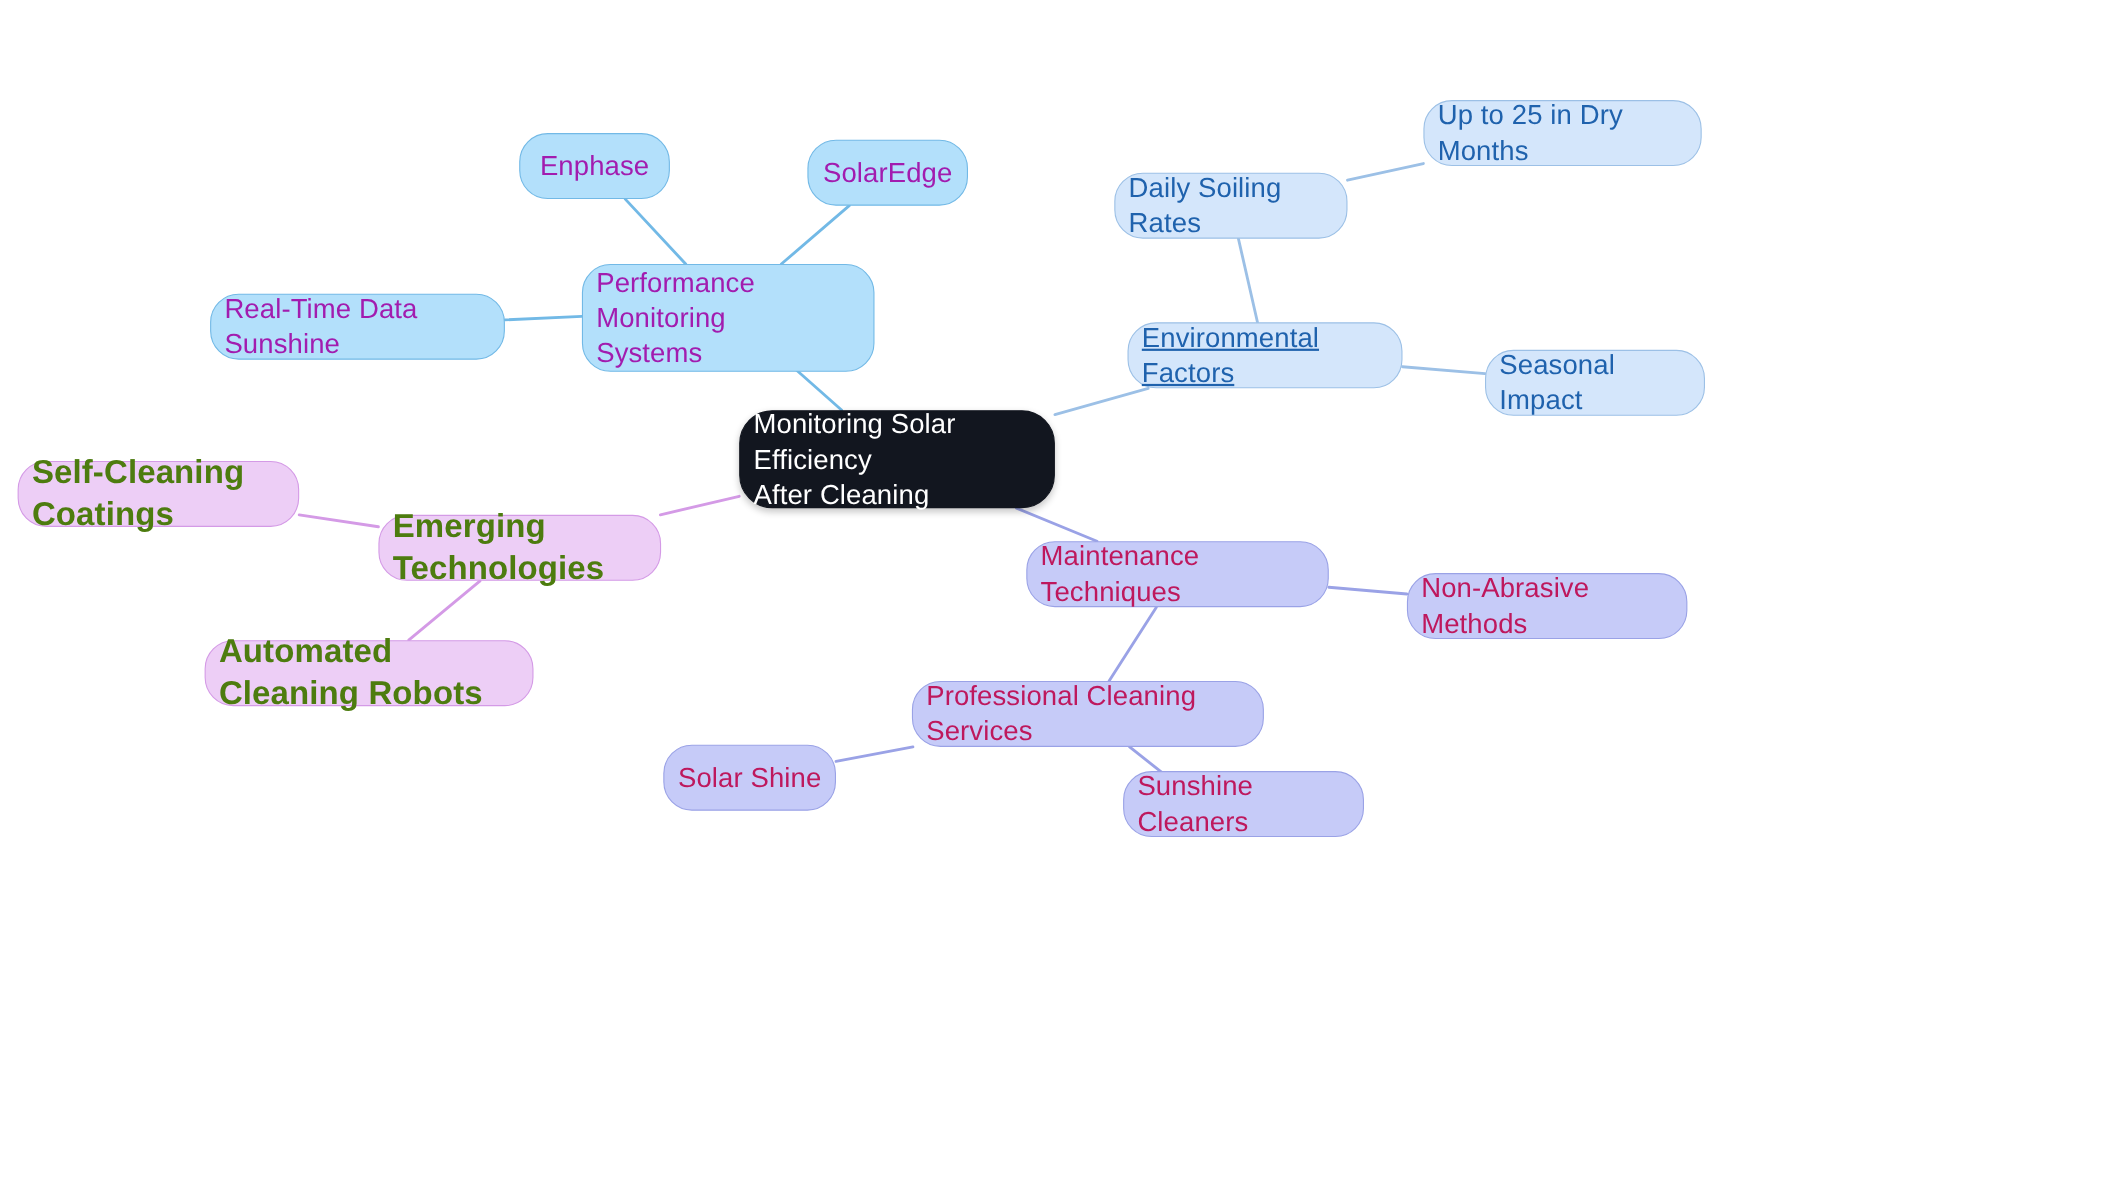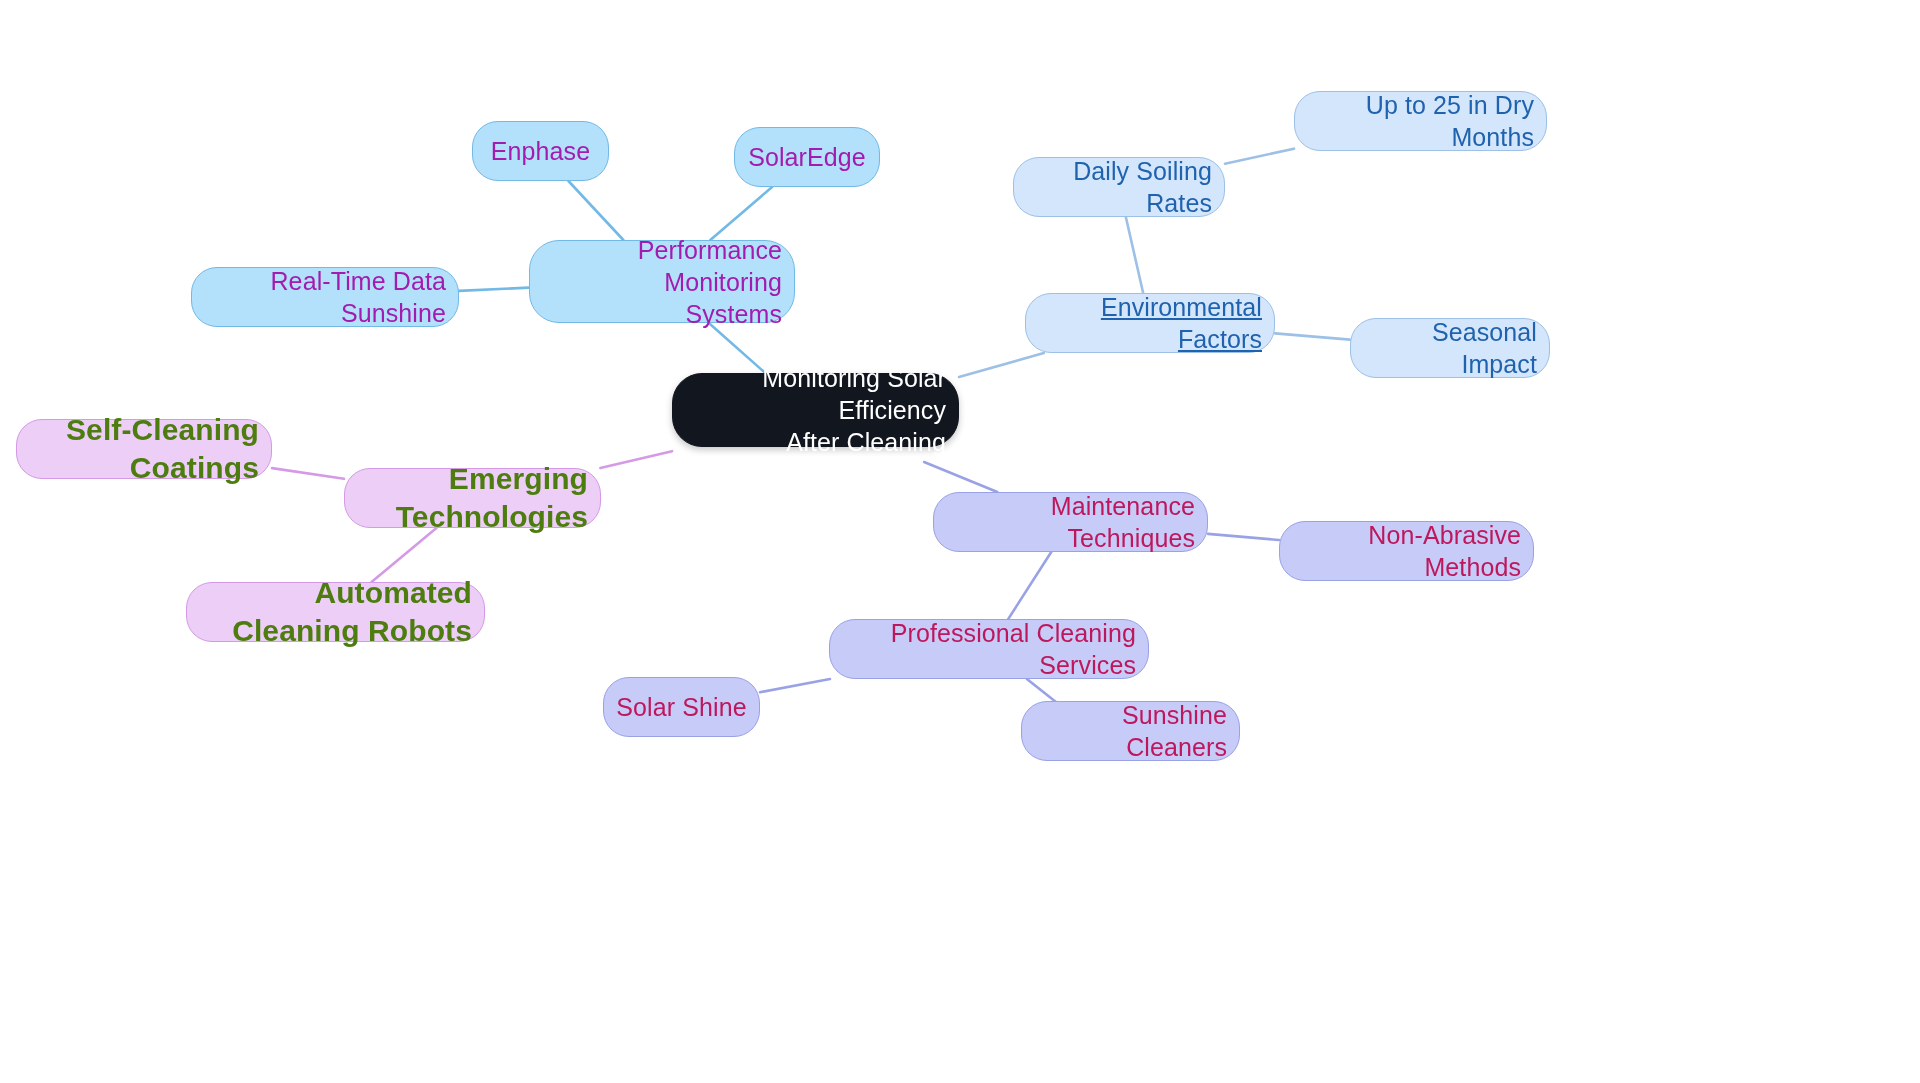--- a/index.html
+++ b/index.html
@@ -27,21 +27,21 @@
     width: 1920px;
     height: 1083px;
     pointer-events: none;
   }
   .node {
     position: absolute;
     box-sizing: border-box;
     display: flex;
     align-items: center;
     justify-content: center;
-    text-align: right;
+    text-align: left;
     border-radius: 26px;
     border-style: solid;
     border-width: 1.5px;
     line-height: 1.28;
     white-space: pre-line;
     letter-spacing: 0.1px;
     padding: 6px 12px;
   }
   .node-root {
     background: #12161f;
@@ -93,23 +93,23 @@
       <line x1="672" y1="451.17857142857144" x2="600.3260869565217" y2="468" stroke="#d49ae6" stroke-width="2.6" stroke-linecap="round"></line>
       <line x1="344" y1="478.8325722983257" x2="272" y2="468.0928462709285" stroke="#d49ae6" stroke-width="2.6" stroke-linecap="round"></line>
       <line x1="436.4473684210526" y1="528" x2="371.5526315789474" y2="582" stroke="#d49ae6" stroke-width="2.6" stroke-linecap="round"></line>
       <line x1="924.0885167464115" y1="462" x2="997.2942583732057" y2="492" stroke="#9aa2e6" stroke-width="2.6" stroke-linecap="round"></line>
       <line x1="1208" y1="533.8675595238095" x2="1279" y2="539.9955357142857" stroke="#9aa2e6" stroke-width="2.6" stroke-linecap="round"></line>
       <line x1="1051.248031496063" y1="552" x2="1008.251968503937" y2="619" stroke="#9aa2e6" stroke-width="2.6" stroke-linecap="round"></line>
       <line x1="829.948275862069" y1="679" x2="760" y2="692.1934959349594" stroke="#9aa2e6" stroke-width="2.6" stroke-linecap="round"></line>
       <line x1="1026.9017857142858" y1="679" x2="1092.5982142857142" y2="731" stroke="#9aa2e6" stroke-width="2.6" stroke-linecap="round"></line>
     </svg>
   <div id="node-layer">
-      <div class="node node-root" style="left: 672px; top: 373px; width: 287px; height: 74px;">Monitoring Solar Efficiency
+      <div class="node node-root" style="left: 672px; top: 373px; width: 287px; height: 89px;">Monitoring Solar Efficiency
 After Cleaning</div>
-      <div class="node node-cyan" style="left: 529px; top: 240px; width: 266px; height: 83px; border-radius: 30px;">Performance Monitoring
+      <div class="node node-cyan" style="left: 529px; top: 240px; width: 266px; height: 98px;">Performance Monitoring
 Systems</div>
       <div class="node node-cyan" style="left: 472px; top: 121px; width: 137px; height: 60px;">Enphase</div>
       <div class="node node-cyan" style="left: 734px; top: 127px; width: 146px; height: 60px;">SolarEdge</div>
       <div class="node node-cyan" style="left: 191px; top: 267px; width: 268px; height: 60px;">Real-Time Data Sunshine</div>
       <div class="node node-skyblue" style="left: 1025px; top: 293px; width: 250px; height: 60px; text-decoration: underline;">Environmental Factors</div>
       <div class="node node-skyblue" style="left: 1013px; top: 157px; width: 212px; height: 60px;">Daily Soiling Rates</div>
       <div class="node node-skyblue" style="left: 1294px; top: 91px; width: 253px; height: 60px;">Up to 25 in Dry Months</div>
       <div class="node node-skyblue" style="left: 1350px; top: 318px; width: 200px; height: 60px;">Seasonal Impact</div>
       <div class="node node-violet" style="left: 344px; top: 468px; width: 257px; height: 60px;">Emerging Technologies</div>
       <div class="node node-violet" style="left: 16px; top: 419px; width: 256px; height: 60px;">Self-Cleaning Coatings</div>

